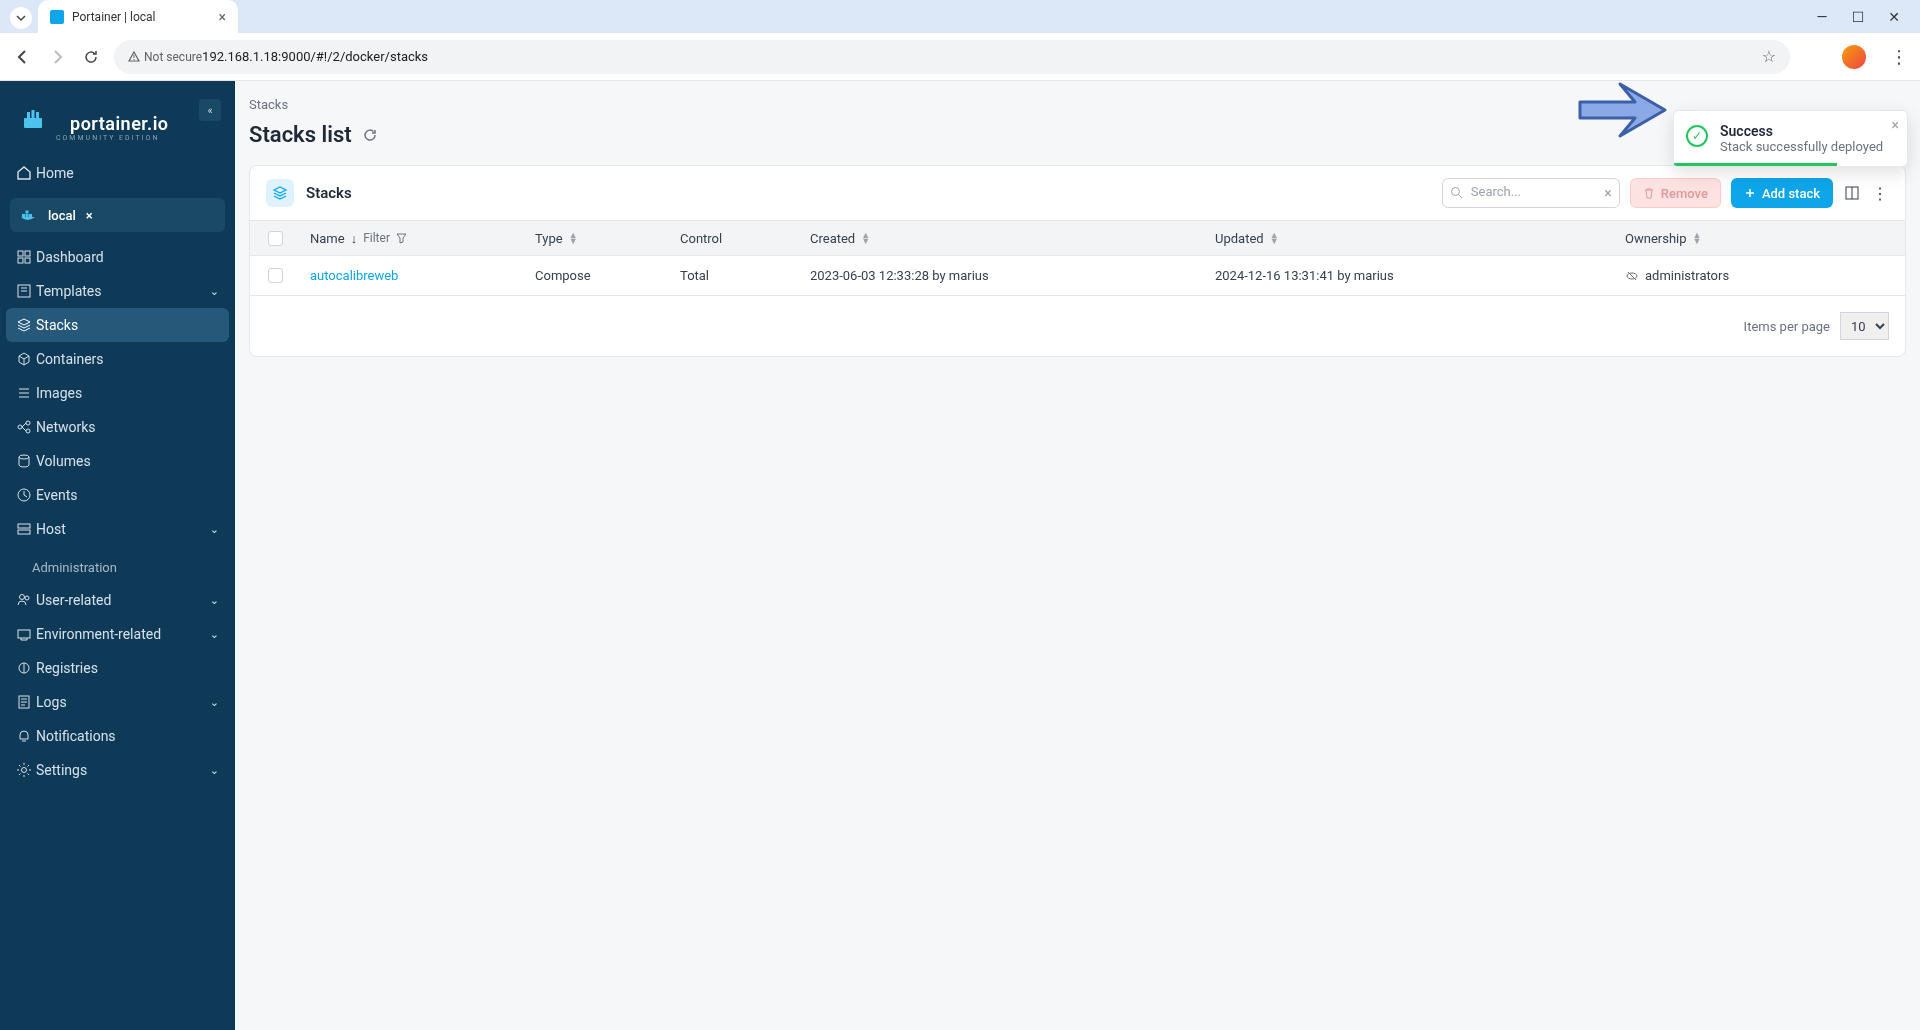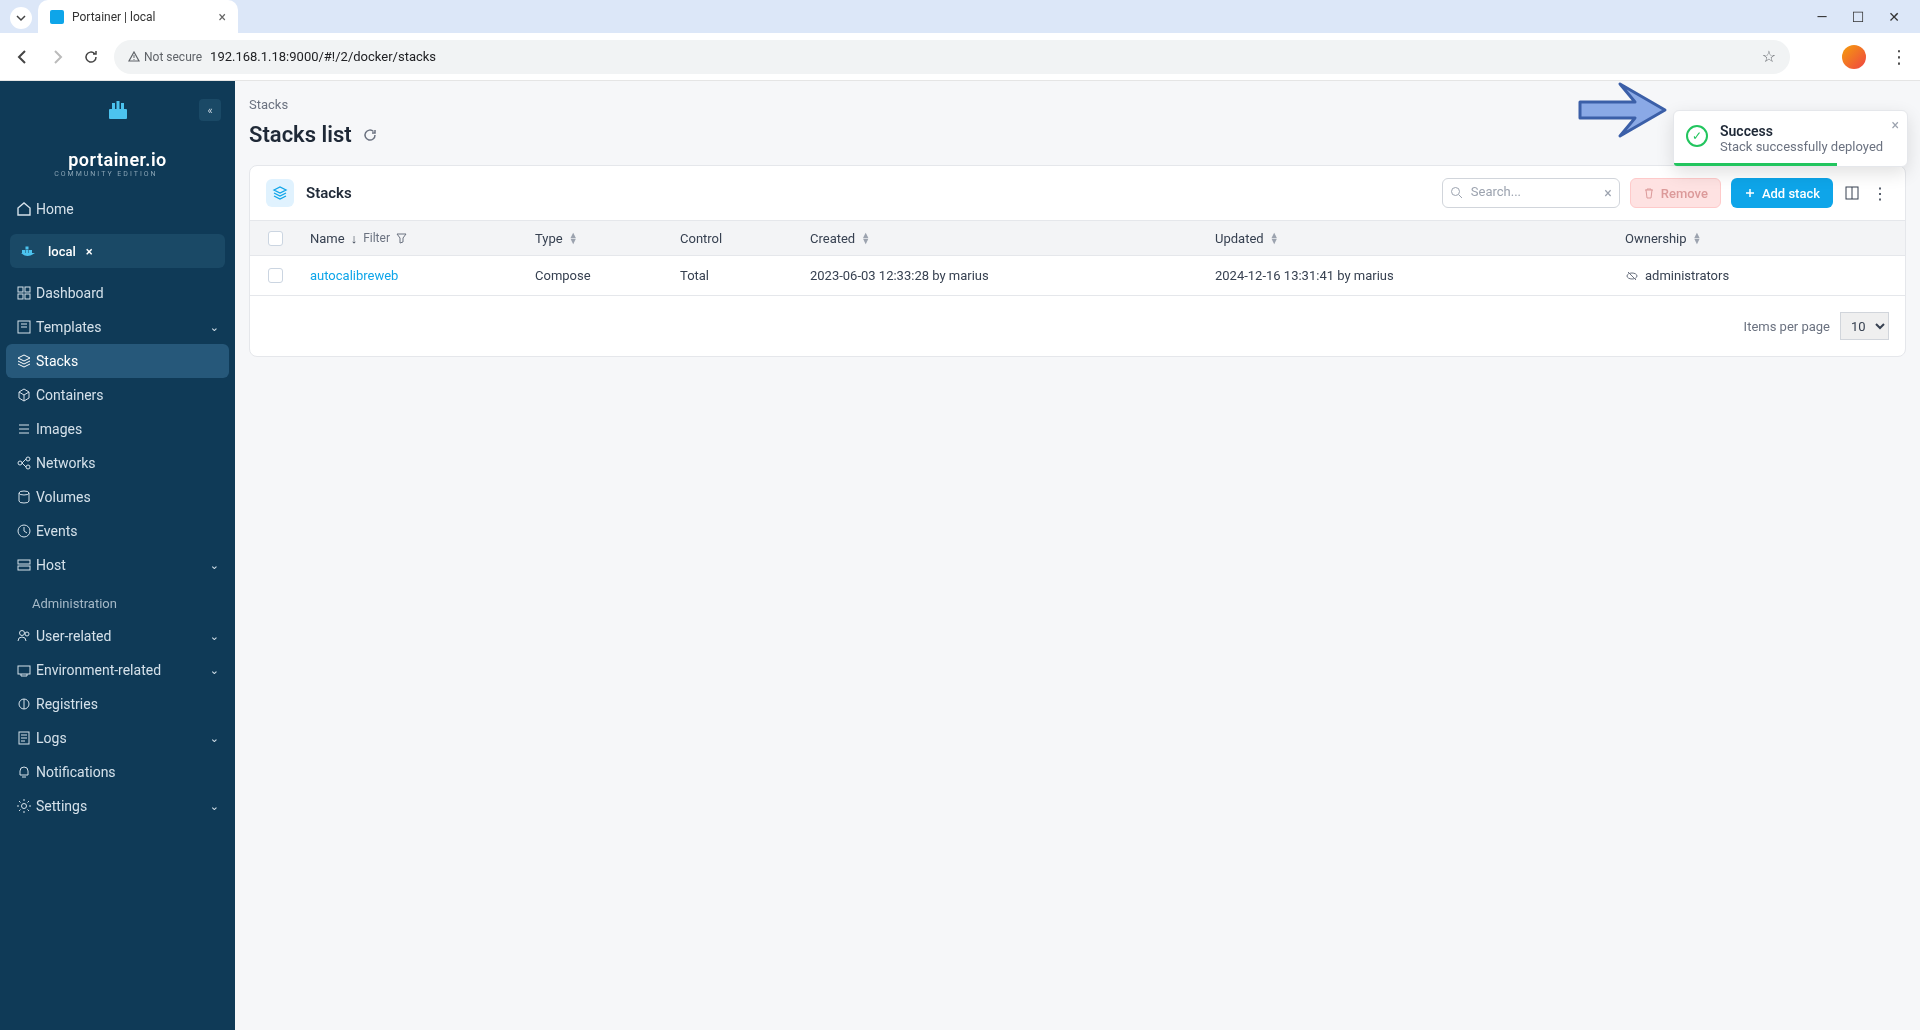--- a/index.html
+++ b/index.html
@@ -10,33 +10,33 @@
 .tab-dropdown { width: 22px; height: 22px; background: #fff; border-radius: 50%; display: flex; align-items: center; justify-content: center; margin-right: 6px; margin-bottom: 4px; font-size: 10px; color: #444; }
 .tab { background: #fff; border-radius: 10px 10px 0 0; height: 33px; display: flex; align-items: center; padding: 0 12px; gap: 8px; font-size: 12px; color: #333; min-width: 200px; text-align: center; }
 .tab-icon { width: 14px; height: 14px; background: #0ea5e9; border-radius: 2px; }
 .tab-close { font-size: 14px; color: #666; margin-left: auto; }
 .window-controls { margin-left: auto; display: flex; gap: 20px; padding: 0 18px 8px 0; font-size: 14px; color: #333; }
 .window-controls span { width: 16px; text-align: center; }
 
 .browser-bar { height: 48px; background: #fff; display: flex; align-items: center; padding: 0 12px; gap: 12px; border-bottom: 1px solid #e5e5e5; }
 .nav-btn { width: 22px; height: 22px; display: flex; align-items: center; justify-content: center; color: #444; font-size: 18px; }
 .nav-btn.disabled { color: #bbb; }
-.url-box { flex: 1; height: 34px; background: #f1f3f4; border-radius: 18px; display: flex; align-items: center; padding: 0 14px; gap: 8px; font-size: 13px; color: #555; }
+.url-box { flex: 1; height: 34px; background: #f1f3f4; border-radius: 18px; display: flex; align-items: center; padding: 0 14px; font-size: 13px; color: #555; }
 .not-secure { display: flex; align-items: center; gap: 4px; color: #5f6368; font-size: 12px; }
 .url-text { color: #202124; }
 .star-btn { font-size: 16px; color: #5f6368; margin-left: auto; }
 .avatar { width: 24px; height: 24px; border-radius: 50%; background: linear-gradient(135deg, #f59e0b, #ef4444); margin-left: 40px; }
 .kebab { font-size: 18px; color: #444; margin-left: 12px; }
 
 
 .app { display: flex; height: calc(1030px - 81px); background: #f6f7f9; }
 
 
 .sidebar { width: 235px; background: #0f3a57; color: #cdd9e2; display: flex; flex-direction: column; font-size: 14px; position: relative; }
-.logo { padding: 18px 20px 14px; display: flex; align-items: center; gap: 10px; flex-direction: column; }
+.logo { padding: 18px 20px 14px; display: flex; align-items: center; gap: 10px; }
 .logo-mark {
   width: 26px; height: 26px;
   display: flex; align-items: center; justify-content: center;
 }
 .logo-txt { display: flex; flex-direction: column; }
 .logo-txt .main { font-size: 18px; font-weight: 600; color: #fff; letter-spacing: 0.5px; }
 .logo-txt .sub { font-size: 7px; letter-spacing: 2px; color: #8aa4b5; text-transform: uppercase; }
 .collapse-btn { position: absolute; top: 18px; right: 14px; width: 22px; height: 22px; background: #1a4966; border-radius: 4px; display: flex; align-items: center; justify-content: center; font-size: 11px; color: #cdd9e2; }
 
 .nav-item { display: flex; align-items: center; padding: 9px 16px; gap: 4px; cursor: pointer; color: #d5e1ea; }

